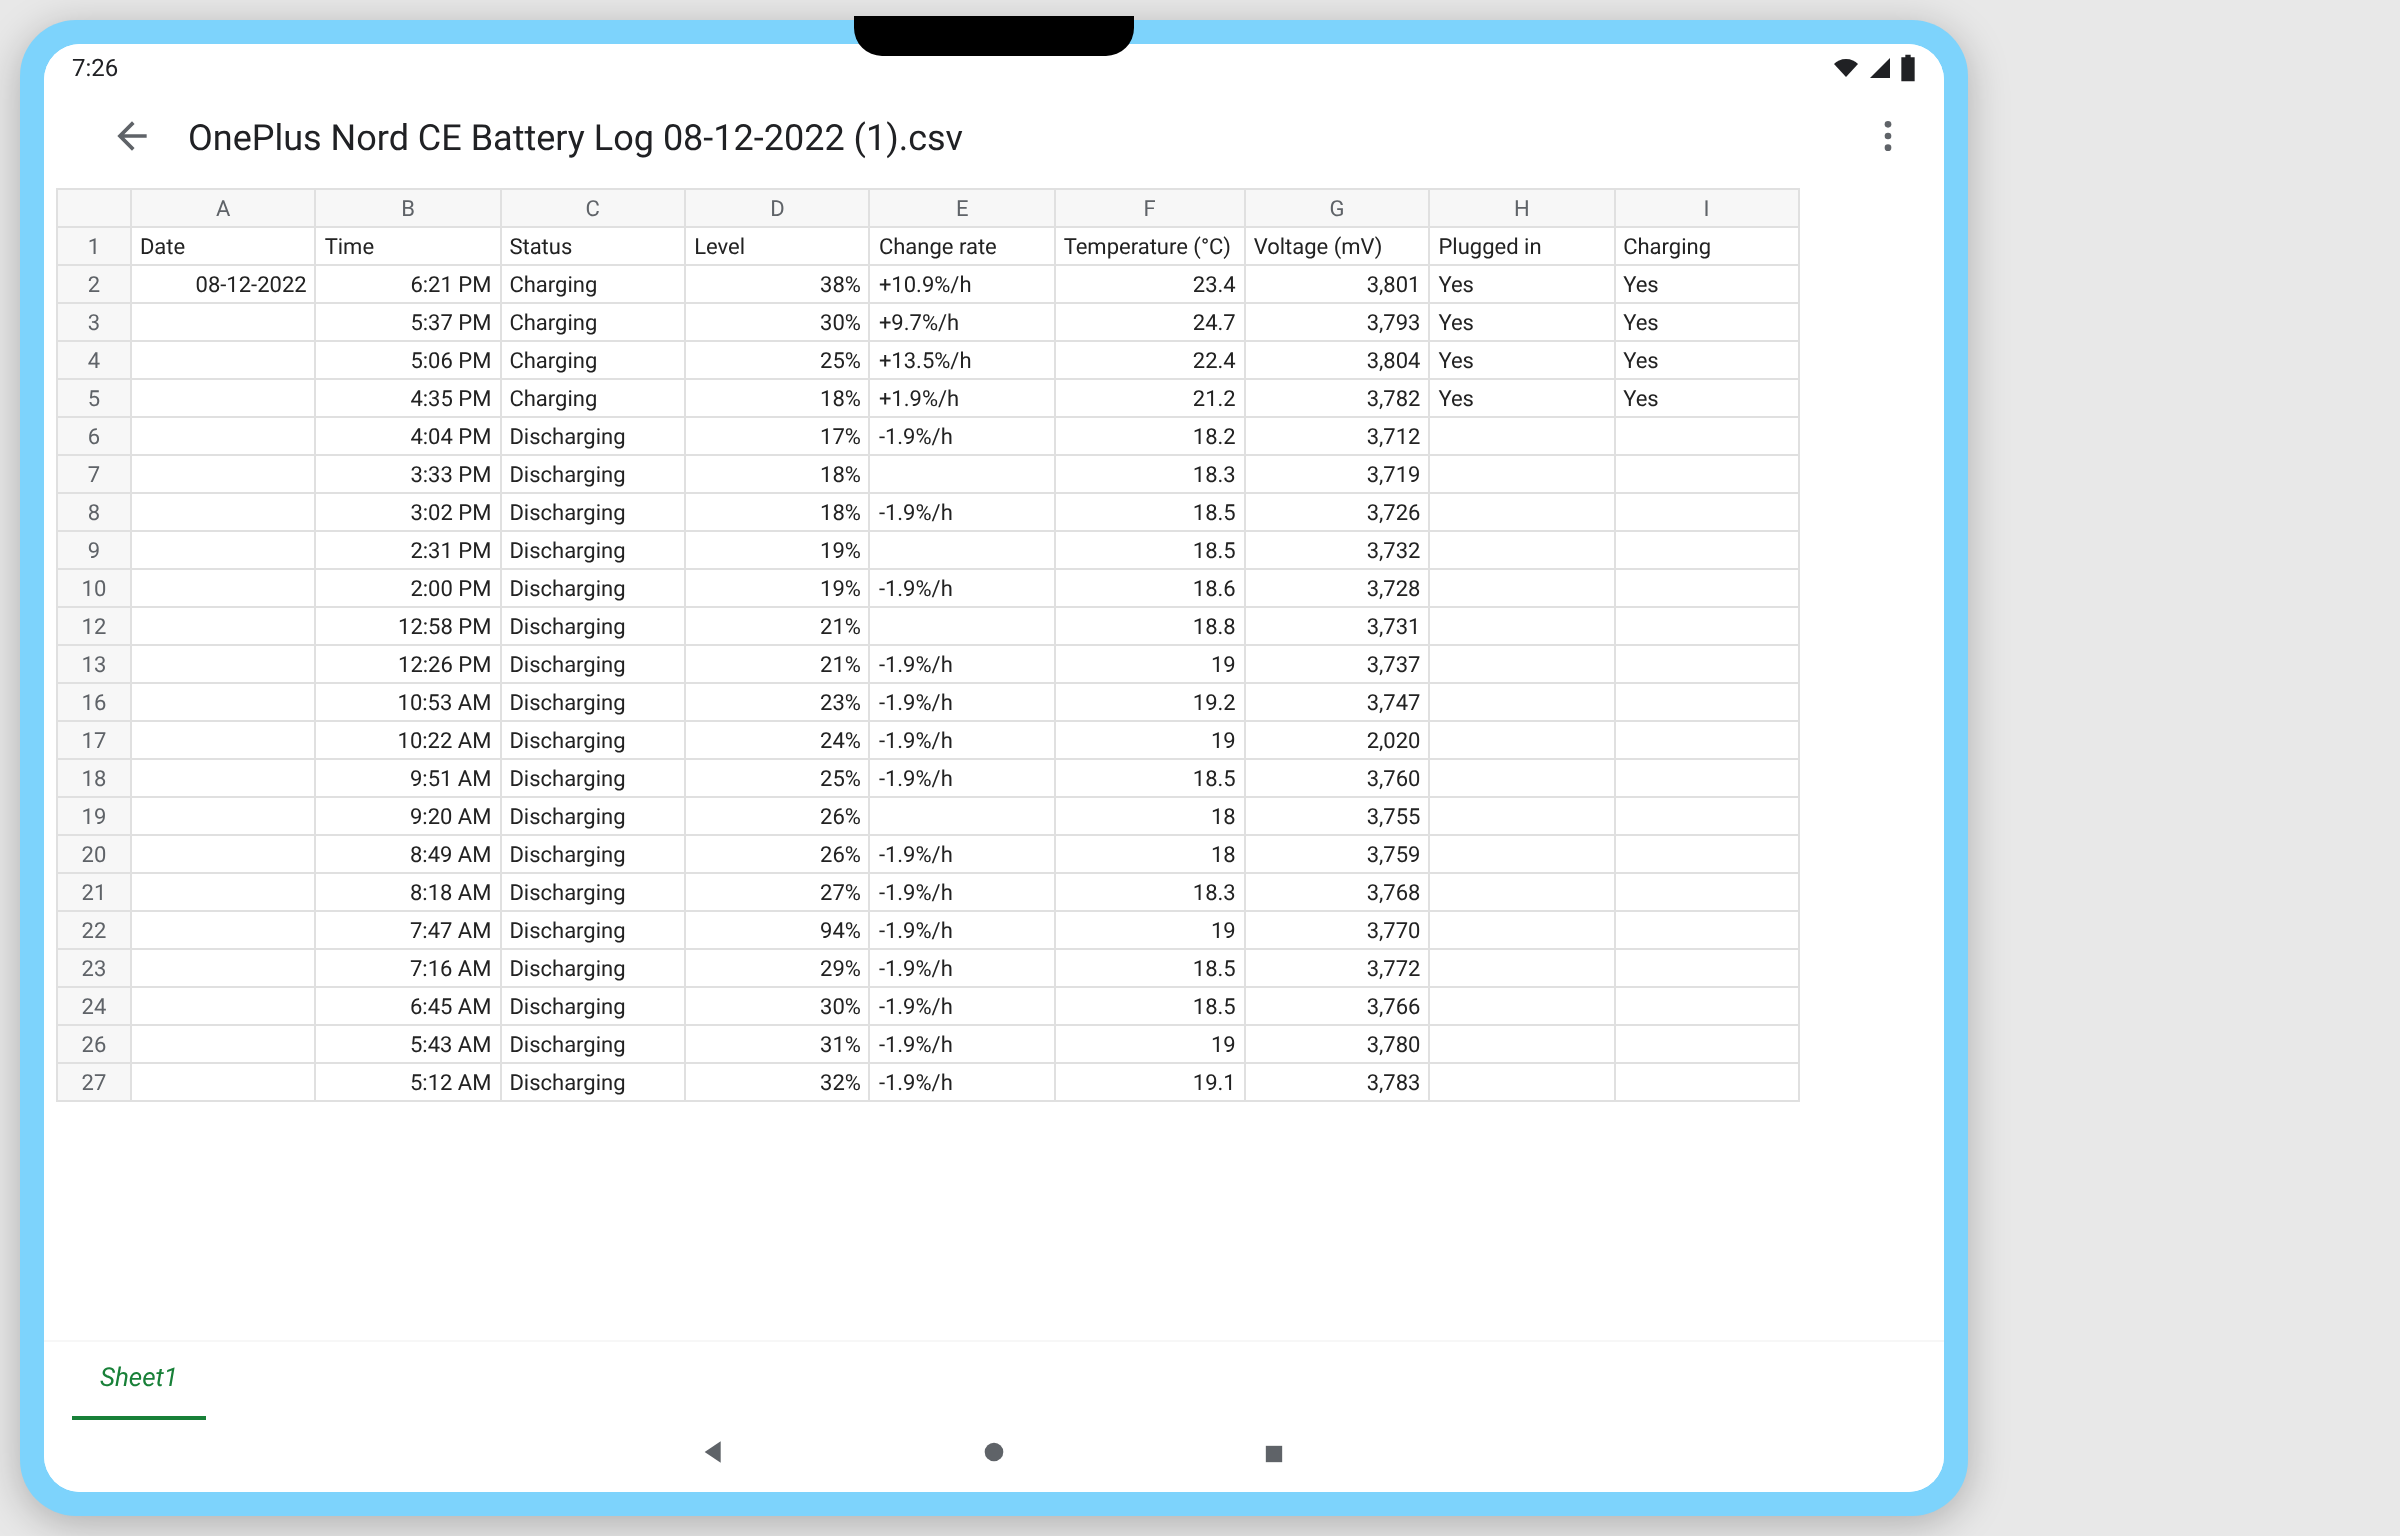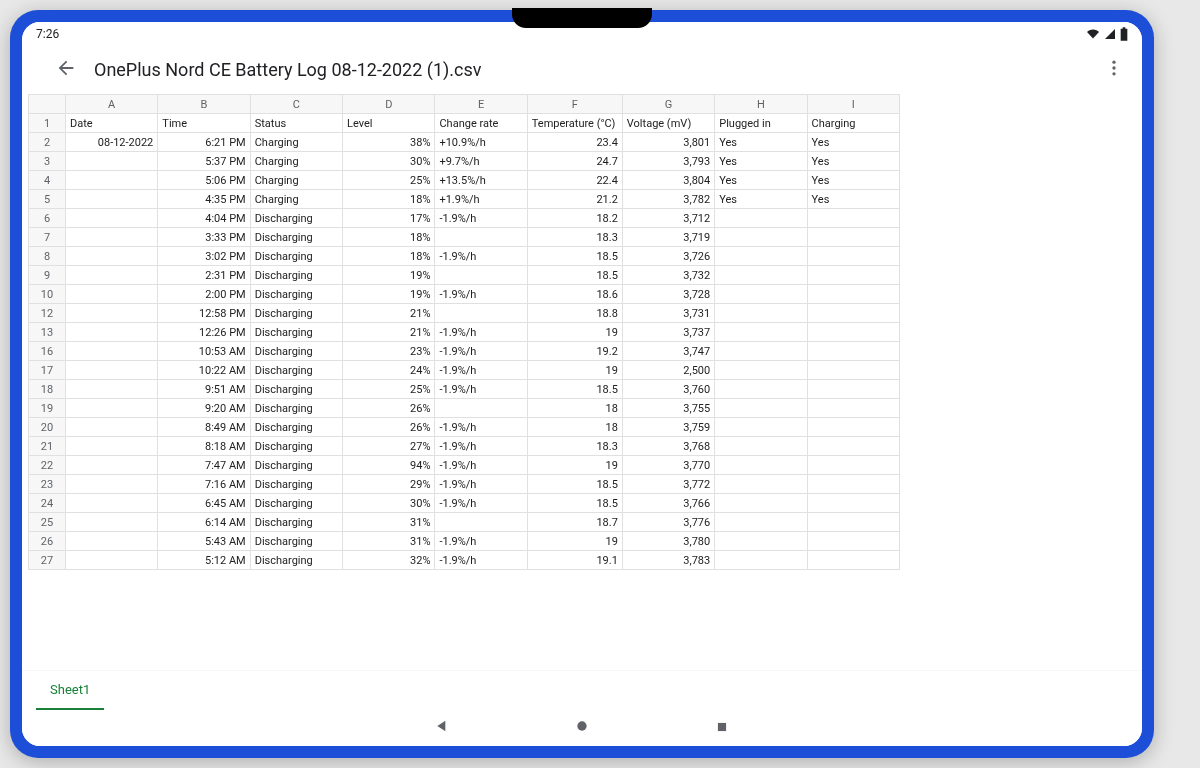--- a/index.html
+++ b/index.html
@@ -1,19 +1,19 @@
 <!DOCTYPE html>
 <html><head>
 <meta charset="utf-8">
 <style>
   * { box-sizing: border-box; margin: 0; padding: 0; }
   html, body { width: 1200px; height: 768px; background: #e8e8e8; font-family: Roboto, "Helvetica Neue", Arial, sans-serif; }
   .tablet-frame {
-    position: absolute; left: 10px; top: 10px; width: 1144px; height: 748px;
-    background: #1d4ed8; border-radius: 28px; box-shadow: 0 4px 20px rgba(0,0,0,0.25);
+    position: absolute; left: 10px; top: 10px; width: 974px; height: 748px;
+    background: #7dd3fc; border-radius: 28px; box-shadow: 0 4px 20px rgba(0,0,0,0.25);
   }
   .notch {
     position: absolute; top: -2px; left: 50%; transform: translateX(-50%);
     width: 140px; height: 20px; background: #000;
     border-bottom-left-radius: 14px; border-bottom-right-radius: 14px;
     z-index: 50;
   }
   .screen {
     position: absolute; left: 12px; top: 12px; right: 12px; bottom: 12px;
     background: #fff; border-radius: 18px; overflow: hidden;
@@ -57,21 +57,21 @@
   table.sheet td.r { text-align: right; }
   table.sheet td.l { text-align: left; }
   .col-A{width:90px}.col-B{width:90px}.col-C{width:90px}.col-D{width:90px}
   .col-E{width:90px}.col-F{width:90px}.col-G{width:90px}.col-H{width:90px}.col-I{width:90px}
   .sheet-tabs {
     height: 40px; display: flex; align-items: center; padding: 0 14px; background: #fff;
     border-top: 1px solid rgba(0,0,0,0.03);
   }
   .sheet-tab {
     font-size: 13px; color: #188038; padding: 0 14px; height: 40px; display: flex; align-items: center;
-    border-bottom: 3px solid #188038; cursor: pointer;
+    border-bottom: 3px solid #188038; cursor: pointer; font-style: italic;
   }
   .nav-bar {
     height: 36px; display: flex; align-items: center; justify-content: center; gap: 120px;
     background: #fff;
   }
   .nav-btn { width: 20px; height: 20px; cursor: pointer; display:flex;align-items:center;justify-content:center;}
   .right-pad {
     position:absolute; top:0; right:0; bottom:0; left:878px; background:#fff;
   }
 </style>
@@ -297,21 +297,21 @@
               <td class="l"></td>
             </tr>
             <tr>
               <th class="row-head">17</th>
               <td class="r"></td>
               <td class="r">10:22 AM</td>
               <td class="l">Discharging</td>
               <td class="r">24%</td>
               <td class="l">-1.9%/h</td>
               <td class="r">19</td>
-              <td class="r">2,500</td>
+              <td class="r">2,020</td>
               <td class="l"></td>
               <td class="l"></td>
             </tr>
             <tr>
               <th class="row-head">18</th>
               <td class="r"></td>
               <td class="r">9:51 AM</td>
               <td class="l">Discharging</td>
               <td class="r">25%</td>
               <td class="l">-1.9%/h</td>
@@ -382,32 +382,20 @@
             </tr>
             <tr>
               <th class="row-head">24</th>
               <td class="r"></td>
               <td class="r">6:45 AM</td>
               <td class="l">Discharging</td>
               <td class="r">30%</td>
               <td class="l">-1.9%/h</td>
               <td class="r">18.5</td>
               <td class="r">3,766</td>
-              <td class="l"></td>
-              <td class="l"></td>
-            </tr>
-            <tr>
-              <th class="row-head">25</th>
-              <td class="r"></td>
-              <td class="r">6:14 AM</td>
-              <td class="l">Discharging</td>
-              <td class="r">31%</td>
-              <td class="l"></td>
-              <td class="r">18.7</td>
-              <td class="r">3,776</td>
               <td class="l"></td>
               <td class="l"></td>
             </tr>
             <tr>
               <th class="row-head">26</th>
               <td class="r"></td>
               <td class="r">5:43 AM</td>
               <td class="l">Discharging</td>
               <td class="r">31%</td>
               <td class="l">-1.9%/h</td>

